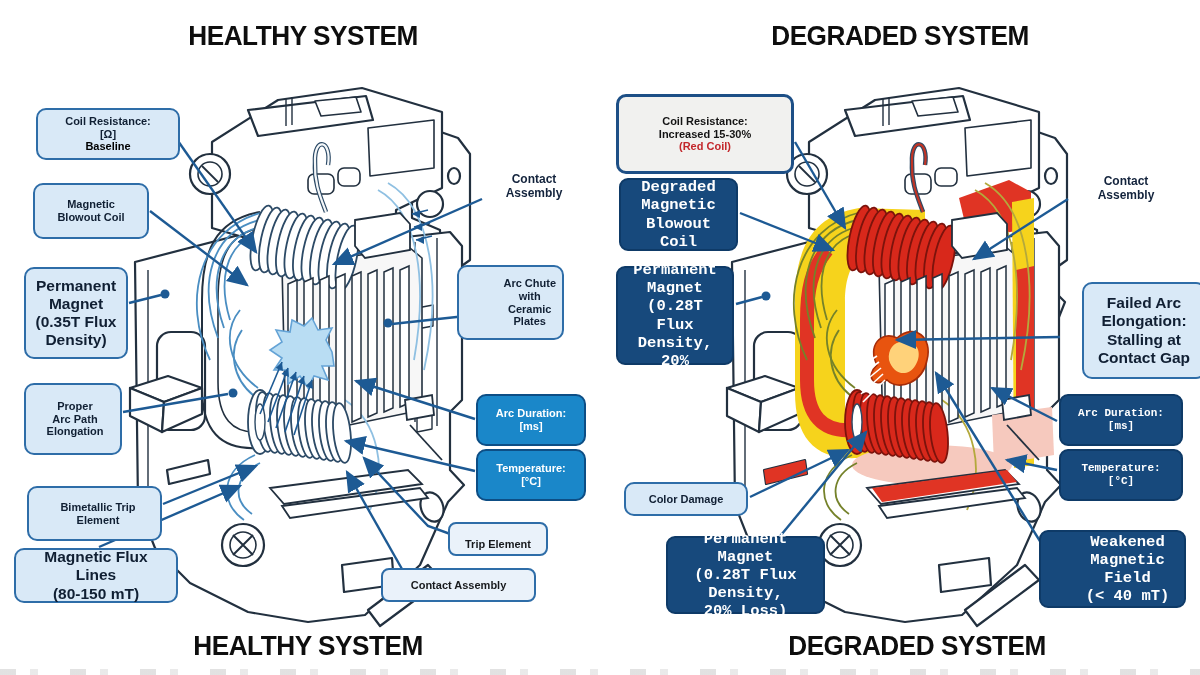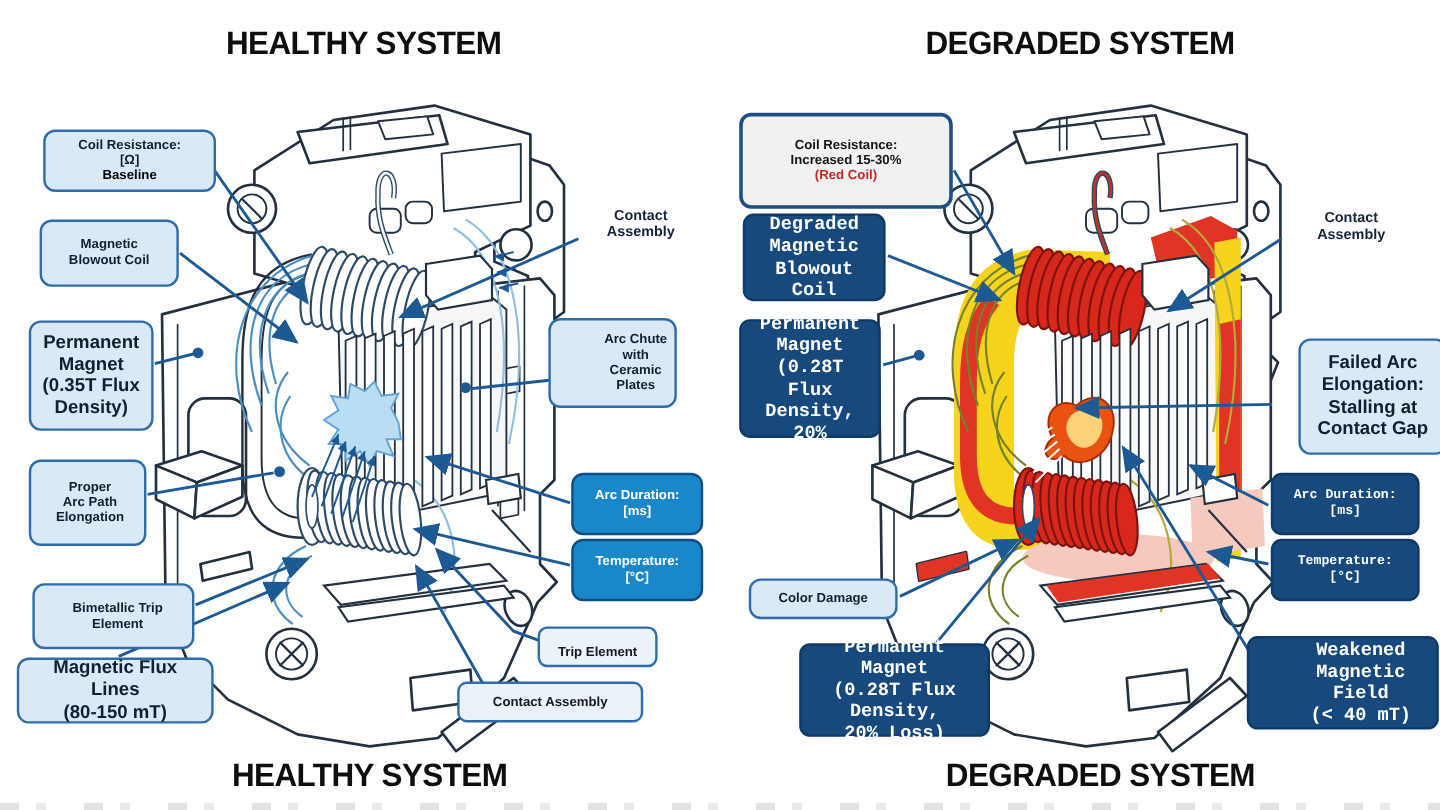--- a/index.html
+++ b/index.html
@@ -45,21 +45,21 @@
 
   #lb-coilres-d{left:616px;top:94px;width:178px;height:80px;}
   #lb-degrblow{left:619px;top:178px;width:119px;height:73px;font-size:15.5px;}
   #lb-permmag-mid{left:616px;top:266px;width:118px;height:99px;font-size:15.5px;}
   #lb-colordmg{left:624px;top:482px;width:124px;height:34px;}
   #lb-permmag-bot{left:619px;top:536px;width:159px;height:78px;font-size:15.5px;margin-left:47px;}
   #lb-contact-top-d{left:1070px;top:175px;width:112px;}
   #lb-failedarc{left:1062px;top:282px;width:124px;height:97px;font-size:15.5px;margin-left:20px;}
   #lb-arcdur-d{left:1059px;top:394px;width:124px;height:52px;}
   #lb-temp-d{left:1059px;top:449px;width:124px;height:52px;}
-  #lb-weakfield{left:1039px;top:530px;width:160px;height:78px;font-size:15.5px;padding-left:36px;}
+  #lb-weakfield{left:1039px;top:530px;width:147px;height:78px;font-size:15.5px;padding-left:36px;}
 
   .brk-h{--coil-fill:#ffffff;--coil-stroke:#2c4a66;--flux:#4a8ec2;--flux2:#8fc0e2;
          --splash-fill:#b9ddf3;--splash-stroke:#64a3d6;--splash-arrow:#1d5a94;--wire:#f4f7f9;}
   .brk-d{--coil-fill:#d8281b;--coil-stroke:#7c130c;--flux:#75822a;--flux2:#b4a93c;
          --wire:#c03425;--damage-red:#e03424;--damage-yellow:#f6d31c;--glow:#f6c9be;
          --flame-outer:#e8540f;--flame-inner:#ffd27a;--flame-stroke:#a62c08;--hatch:#ffffff;}
 
   .strip{position:absolute;left:0;top:669px;width:1200px;height:6px;opacity:.45;
     background:repeating-linear-gradient(90deg,#bfbfbf 0 16px,#ffffff 16px 30px,#d0d0d0 30px 38px,#ffffff 38px 70px);}
 </style>

